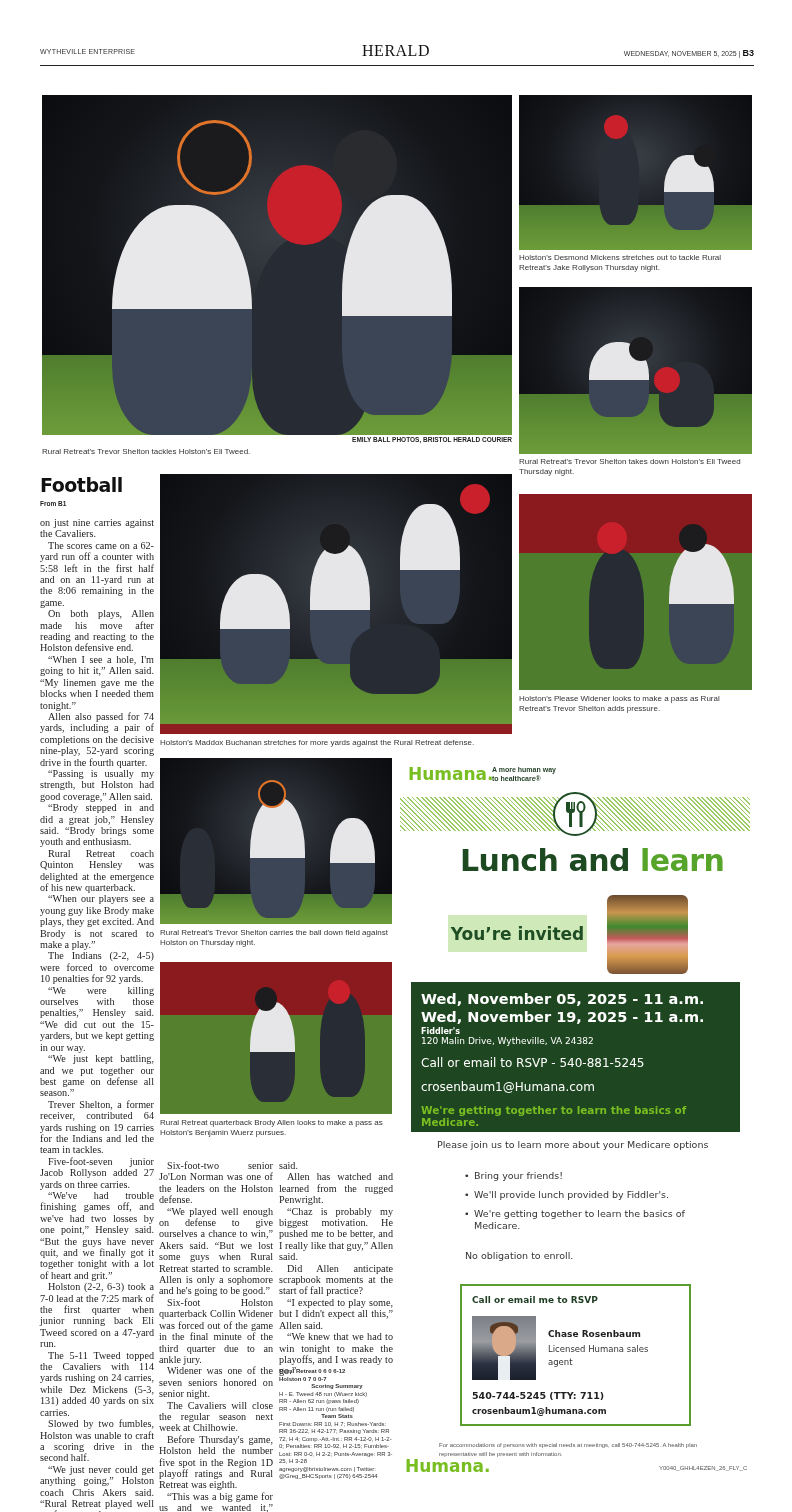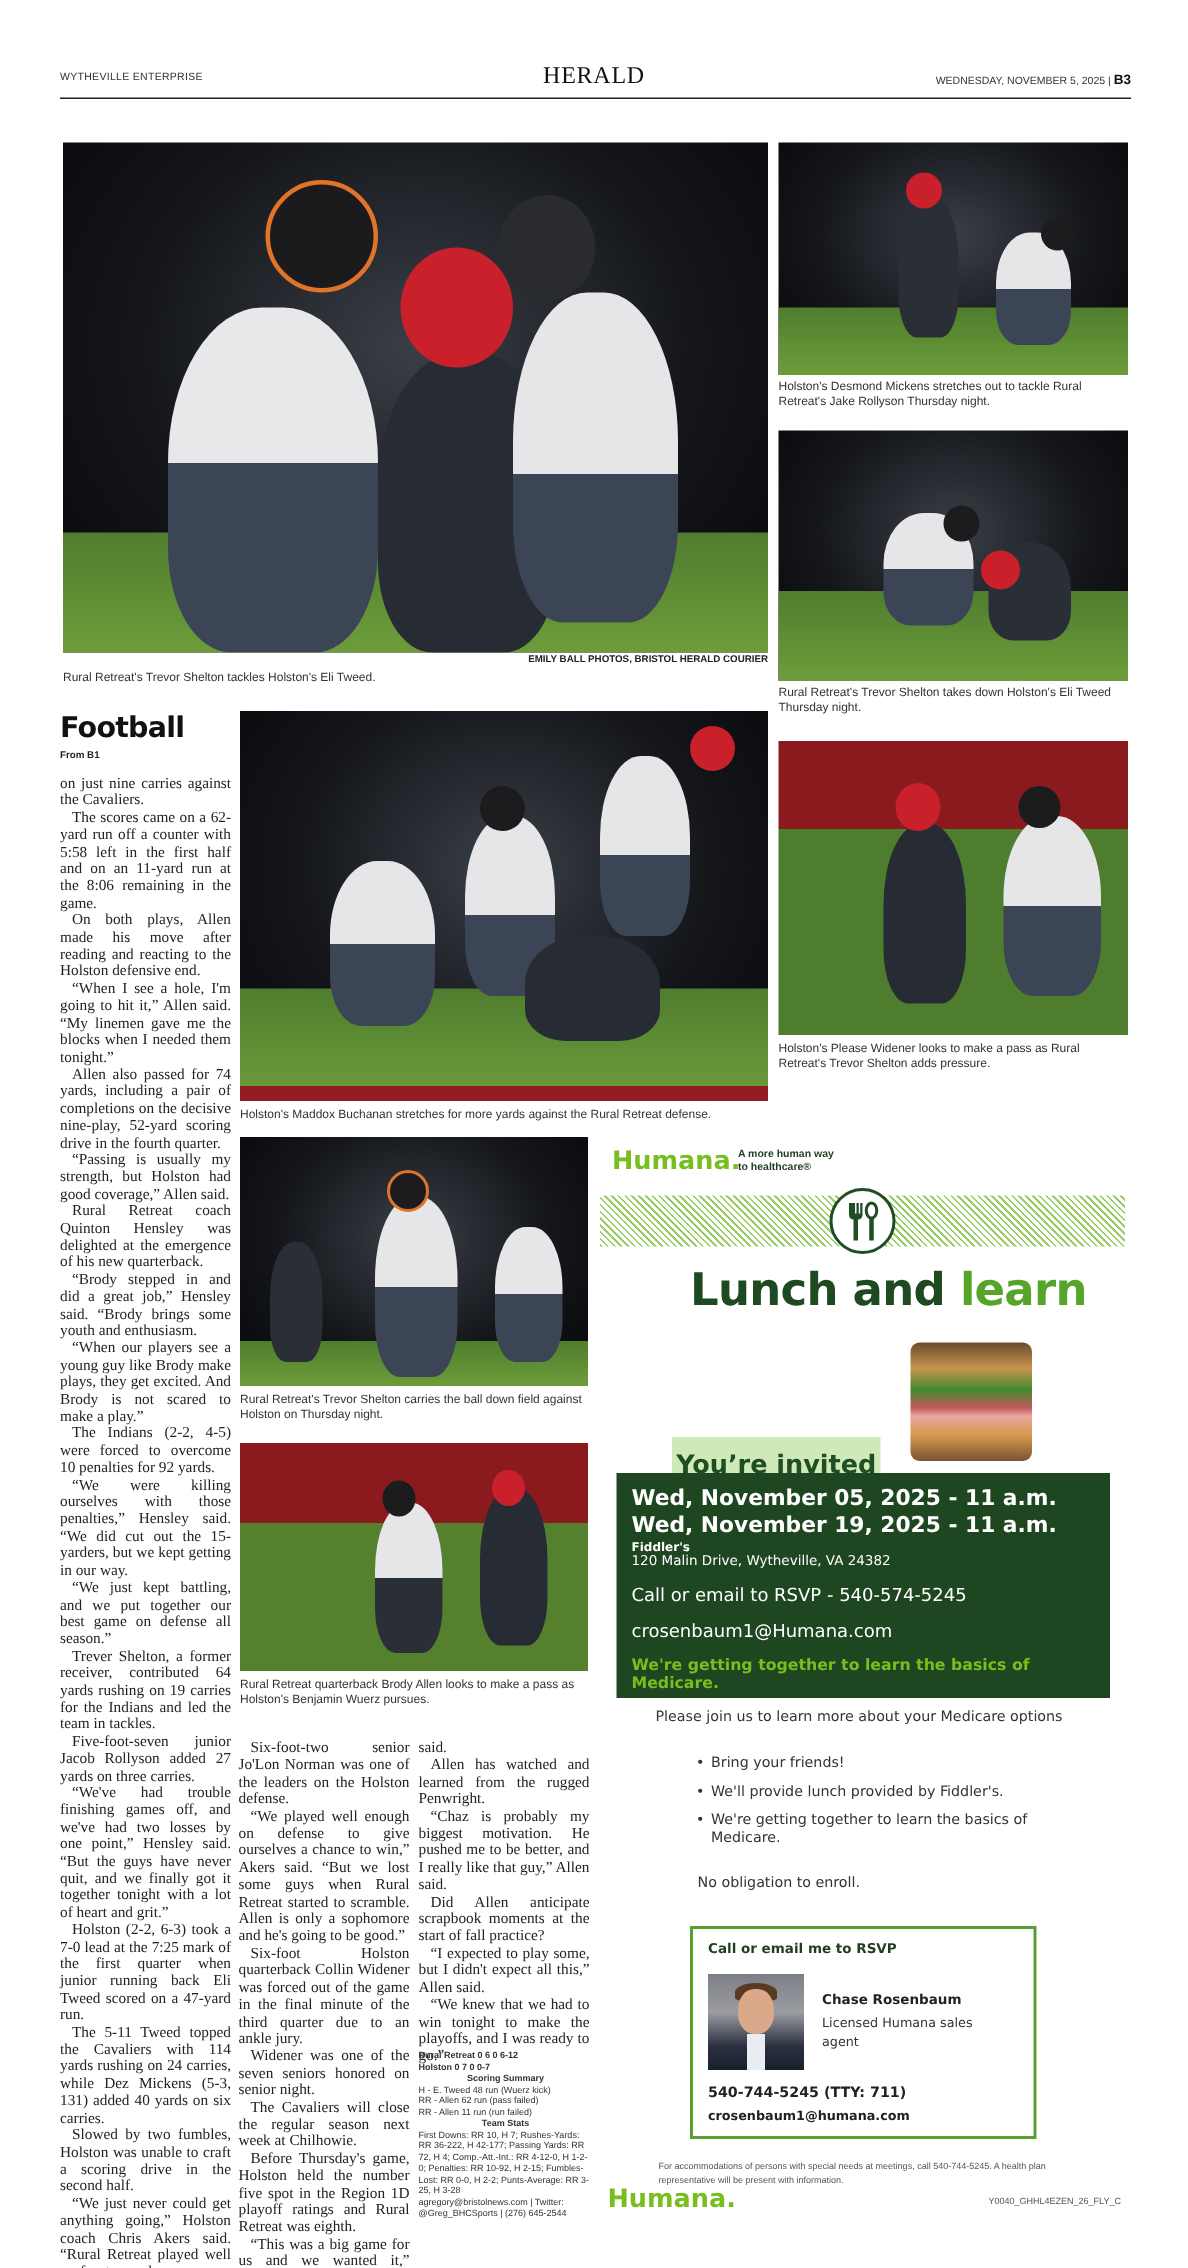--- a/index.html
+++ b/index.html
@@ -153,22 +153,22 @@
 </div>
 <div class="abs caption" style="left:160px; top:1118px; width:238px;">Rural Retreat quarterback Brody Allen looks to make a pass as Holston's Benjamin Wuerz pursues.</div>
 
 <div class="abs col" style="left:40px; top:517px; width:114px;">
   <p class="noind">on just nine carries against the Cavaliers.</p>
   <p>The scores came on a 62-yard run off a counter with 5:58 left in the first half and on an 11-yard run at the 8:06 remaining in the game.</p>
   <p>On both plays, Allen made his move after reading and reacting to the Holston defensive end.</p>
   <p>“When I see a hole, I'm going to hit it,” Allen said. “My linemen gave me the blocks when I needed them tonight.”</p>
   <p>Allen also passed for 74 yards, including a pair of completions on the decisive nine-play, 52-yard scoring drive in the fourth quarter.</p>
   <p>“Passing is usually my strength, but Holston had good coverage,” Allen said.</p>
+  <p>“Brody stepped in and did a great job,” Hensley said. “Brody brings some youth and enthusiasm.</p>
   <p>Rural Retreat coach Quinton Hensley was delighted at the emergence of his new quarterback.</p>
-  <p>“Brody stepped in and did a great job,” Hensley said. “Brody brings some youth and enthusiasm.</p>
   <p>“When our players see a young guy like Brody make plays, they get excited. And Brody is not scared to make a play.”</p>
   <p>The Indians (2-2, 4-5) were forced to overcome 10 penalties for 92 yards.</p>
   <p>“We were killing ourselves with those penalties,” Hensley said. “We did cut out the 15-yarders, but we kept getting in our way.</p>
   <p>“We just kept battling, and we put together our best game on defense all season.”</p>
   <p>Trever Shelton, a former receiver, contributed 64 yards rushing on 19 carries for the Indians and led the team in tackles.</p>
   <p>Five-foot-seven junior Jacob Rollyson added 27 yards on three carries.</p>
   <p>“We've had trouble finishing games off, and we've had two losses by one point,” Hensley said. “But the guys have never quit, and we finally got it together tonight with a lot of heart and grit.”</p>
   <p>Holston (2-2, 6-3) took a 7-0 lead at the 7:25 mark of the first quarter when junior running back Eli Tweed scored on a 47-yard run.</p>
   <p>The 5-11 Tweed topped the Cavaliers with 114 yards rushing on 24 carries, while Dez Mickens (5-3, 131) added 40 yards on six carries.</p>
   <p>Slowed by two fumbles, Holston was unable to craft a scoring drive in the second half.</p>
@@ -215,29 +215,29 @@
 <div class="abs fork-badge" style="left:553px; top:792px; width:44px; height:44px;">
   <svg width="28" height="30" viewBox="0 0 28 30">
     <path d="M5 3 v8 a3 3 0 0 0 3 3 v14 h3 v-14 a3 3 0 0 0 3 -3 v-8 h-1.5 v7 h-1 v-7 h-1.5 v7 h-1 v-7 z" fill="#1f4d24"></path>
     <ellipse cx="20" cy="8" rx="3.5" ry="5" fill="none" stroke="#1f4d24" stroke-width="2"></ellipse>
     <rect x="18.5" y="13" width="3" height="15" fill="#1f4d24"></rect>
   </svg>
 </div>
 <div class="abs lunch-title" style="left:460px; top:843px;">
   <span>Lunch and </span><span class="lt">learn</span>
 </div>
-<div class="abs invited" style="left:448px; top:915px; width:139px; height:37px;margin-top:43px;">You’re invited</div>
+<div class="abs invited" style="left:448px; top:915px; width:139px; height:37px;">You’re invited</div>
 <div class="abs sandwich" style="left:607px; top:895px; width:81px; height:79px;"></div>
 
 <div class="abs green-box" style="left:411px; top:982px; width:329px; height:150px; padding:8px 10px;">
   <div class="date">Wed, November 05, 2025 - 11 a.m.</div>
   <div class="date">Wed, November 19, 2025 - 11 a.m.</div>
   <div class="venue">Fiddler's</div>
   <div class="addr">120 Malin Drive, Wytheville, VA 24382</div>
-  <div class="rsvp">Call or email to RSVP - 540-574-5245</div>
+  <div class="rsvp">Call or email to RSVP - 540-881-5245</div>
   <div class="email">crosenbaum1@Humana.com</div>
   <div class="basics">We're getting together to learn the basics of Medicare.</div>
 </div>
 
 <div class="abs ad-text" style="left:437px; top:1139px;">Please join us to learn more about your Medicare options</div>
 <ul class="abs ad-text bullets" style="left:464px; top:1170px; width:250px;">
   <li>Bring your friends!</li>
   <li>We'll provide lunch provided by Fiddler's.</li>
   <li style="width:230px;">We're getting together to learn the basics of Medicare.</li>
 </ul>

